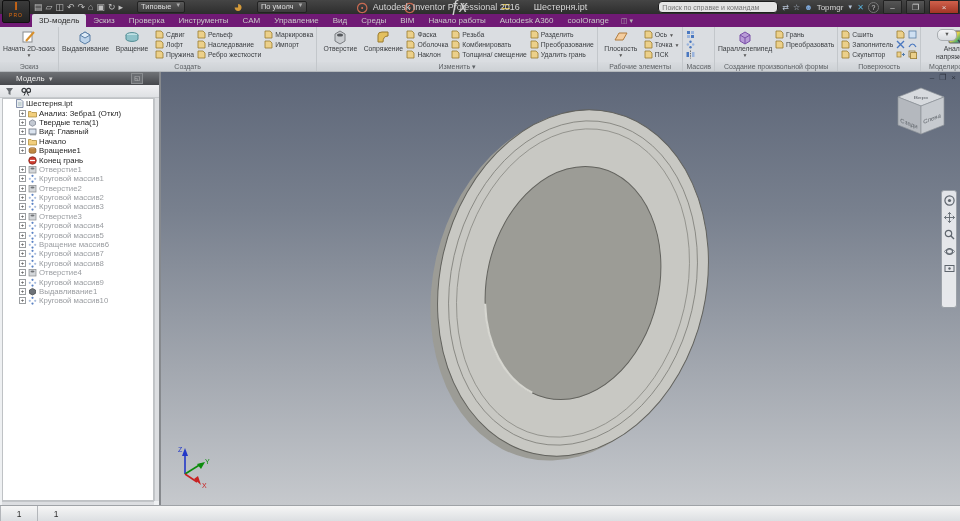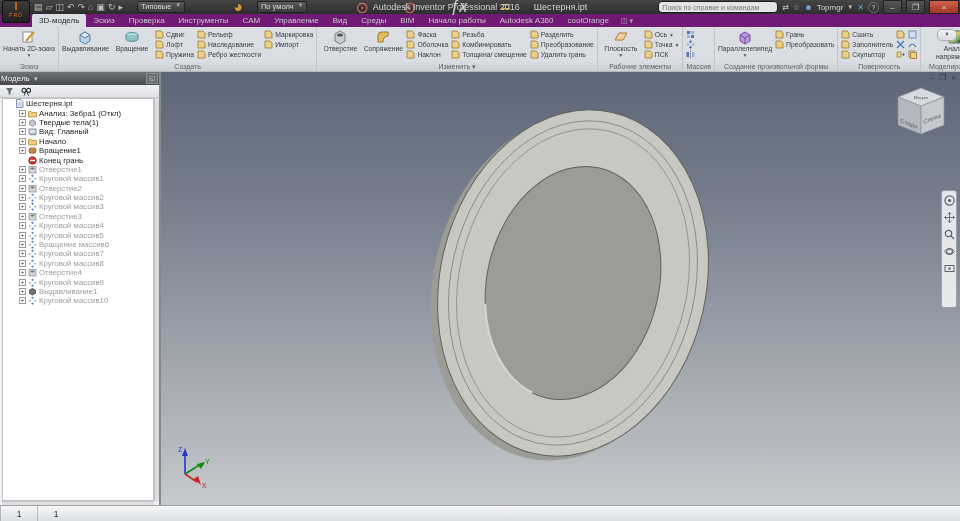--- a/index.html
+++ b/index.html
@@ -50,21 +50,21 @@
   .scol{display:flex;flex-direction:column;gap:1px;padding-top:2px;}
   .sbtn{display:flex;align-items:center;gap:2px;height:9px;font-size:6.8px;color:#3a3d40;white-space:nowrap;cursor:default;}
   .sbtn .sarr{font-size:5px;color:#555;}
   .rexpand{position:absolute;right:3px;top:29px;width:18px;height:10px;border:1px solid #a9adb1;border-radius:5px;
     background:linear-gradient(#f2f3f5,#d8dbdf);font-size:5.5px;color:#555;text-align:center;line-height:9px;z-index:15;}
 
   
   .browser{position:absolute;left:0;top:72px;width:159px;bottom:15px;background:#eef0f2;
     border-right:2px solid #86898d;z-index:5;}
   .b-head{height:13px;background:linear-gradient(#707377,#46484c);display:flex;align-items:center;
-    padding:0 1px;color:#ececec;font-size:8px;}
+    padding:0 16px;color:#ececec;font-size:8px;}
   .b-head .bh-arrow{font-size:6px;margin-left:3px;color:#cfcfcf;}
   .b-head .bh-btn{margin-left:auto;width:10px;height:9px;border:1px solid #8a8d90;background:#6a6d71;
     color:#ddd;font-size:6px;line-height:8px;text-align:center;}
   .b-tools{height:12px;background:linear-gradient(#f0f1f3,#dfe1e4);border-bottom:1px solid #c6c9cc;
     display:flex;align-items:center;gap:7px;padding:0 5px;}
   .b-tree{position:absolute;top:26px;left:2px;right:5px;bottom:5px;background:#fff;
     border:1px solid #bfc2c5;overflow:hidden;}
   .vsb{position:absolute;top:26px;right:0;width:4px;bottom:5px;background:#dcdee1;border-left:1px solid #c2c5c8;}
   .hsb{position:absolute;left:2px;right:5px;bottom:0;height:4px;background:#dcdee1;border-top:1px solid #c2c5c8;}
   .trow{display:flex;align-items:center;height:9.4px;padding-left:3px;white-space:nowrap;cursor:default;}

